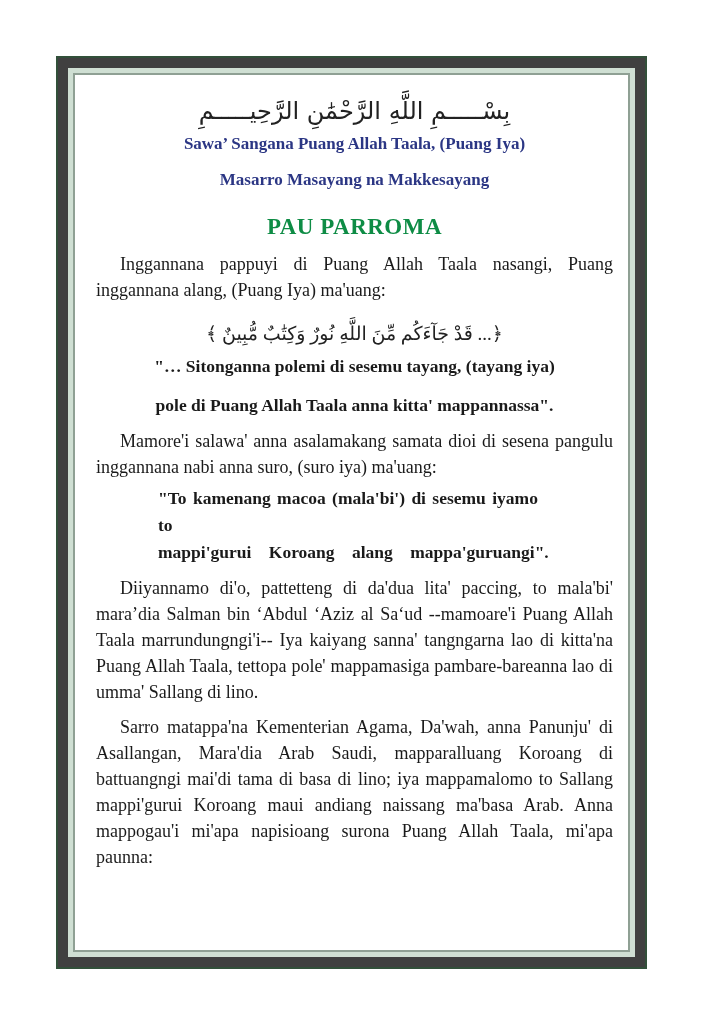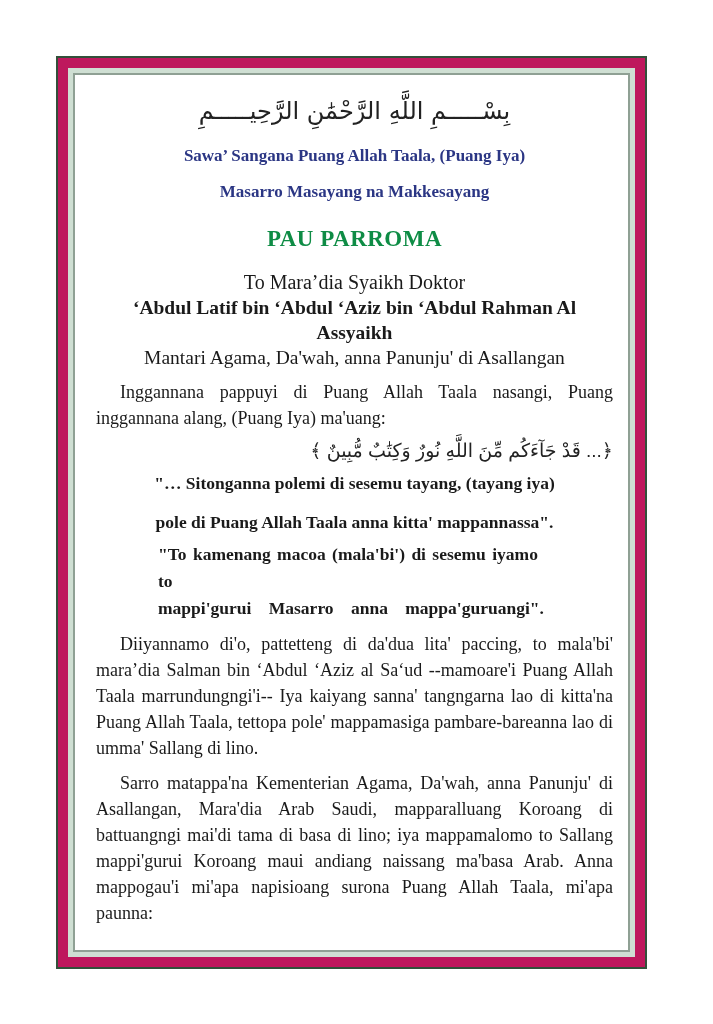--- a/index.html
+++ b/index.html
@@ -8,21 +8,21 @@
     background: #ffffff;
     overflow: hidden;
     font-family: "Liberation Serif", serif;
   }
   .page-frame {
     box-sizing: border-box;
     position: absolute;
     left: 58px; top: 58px;
     width: 587px; height: 909px;
     background: #ffffff;
-    border: 10px solid #be185d;
+    border: 10px solid #404040;
     box-shadow:
       0 0 0 2px #32503a,
       inset 0 0 0 5px #cfdfd3,
       inset 0 0 0 7px #8fa094;
   }
   .page-content {
     box-sizing: border-box;
     height: 100%;
     padding: 18px 22px 0 28px;
     overflow: hidden;
@@ -36,21 +36,20 @@
     margin-top: 4px;
     color: #222;
     direction: rtl;
   }
   .header-blue {
     text-align: center;
     font-weight: bold;
     font-size: 17px;
     line-height: 24px;
     color: #2b3684;
-    margin-top: 12px;
   }
   .page-title {
     text-align: center;
     font-weight: bold;
     font-size: 23px;
     line-height: 30px;
     letter-spacing: 0.5px;
     color: #0e8c45;
     margin-top: 20px;
   }
@@ -59,26 +58,26 @@
   .ded-2 { font-size: 19.5px; line-height: 25px; font-weight: bold; }
   .ded-3 { font-size: 19.5px; line-height: 25px; }
   .body-par {
     font-size: 18px;
     line-height: 26px;
     text-align: justify;
     text-indent: 24px;
     margin-top: 9px;
   }
   .arabic-quote {
-    text-align: right;
+    text-align: center;
     direction: rtl;
-    font-family: Liberation Sans, sans-serif;
+    font-family: Liberation Serif, serif;
     font-size: 19px;
     line-height: 30px;
-    margin-top: 5px;
+    margin-top: 16px;
     color: #222;
   }
   .arabic-quote.hadith { font-size: 20px; }
   .quote-trans {
     text-align: center;
     font-weight: bold;
     font-size: 17.5px;
     line-height: 27px;
     margin-top: 4px;
   }
@@ -101,40 +100,36 @@
 
     <div class="bismillah">بِسْـــــمِ اللَّهِ الرَّحْمَٰنِ الرَّحِيـــــمِ</div>
 
     <div>
       <div class="header-blue">Sawa’ Sangana Puang Allah Taala, (Puang Iya)</div>
       <div class="header-blue" style="margin-top:12px;">Masarro Masayang na Makkesayang</div>
     </div>
 
     <div class="page-title">PAU PARROMA</div>
 
-    <div class="dedication">
-      <div class="ded-1">To Mara’dia Syaikh Doktor</div>
-      <div class="ded-2">‘Abdul Latif bin ‘Abdul ‘Aziz bin ‘Abdul Rahman Al Assyaikh</div>
-      <div class="ded-3">Mantari Agama, Da'wah, anna Panunju' di Asallangan</div>
-    </div>
 
     <div class="body-par">Inggannana pappuyi di Puang Allah Taala nasangi, Puang inggannana alang, (Puang Iya) ma'uang:</div>
 
     <div class="arabic-quote">﴿... قَدْ جَآءَكُم مِّنَ اللَّهِ نُورٌ وَكِتَٰبٌ مُّبِينٌ ﴾</div>
 
     <div>
       <div class="quote-trans">"… Sitonganna polemi di sesemu tayang, (tayang iya)</div>
       <div class="quote-trans" style="margin-top:12px;">pole di Puang Allah Taala anna kitta' mappannassa".</div>
     </div>
 
+    <div class="body-par">Mamore'i salawa' anna asalamakang samata dioi di sesena pangulu inggannana nabi anna suro, (suro iya) ma'uang:</div>
 
 
     <div class="quote-trans-block">
       <div class="ws-normal">"To kamenang macoa (mala'bi') di sesemu iyamo to</div>
-      <div class="ws-wide">mappi'gurui Masarro anna mappa'guruangi".</div>
+      <div class="ws-wide">mappi'gurui Koroang alang mappa'guruangi".</div>
     </div>
 
     <div class="body-par">Diiyannamo di'o, pattetteng di da'dua lita' paccing, to mala'bi' mara’dia Salman bin ‘Abdul ‘Aziz al Sa‘ud --mamoare'i Puang Allah Taala marrundungngi'i-- Iya kaiyang sanna' tangngarna lao di kitta'na Puang Allah Taala, tettopa pole' mappamasiga pambare-bareanna lao di umma' Sallang di lino.</div>
 
     <div class="body-par">Sarro matappa'na Kementerian Agama, Da'wah, anna Panunju' di Asallangan, Mara'dia Arab Saudi, mapparalluang Koroang di battuangngi mai'di tama di basa di lino; iya mappamalomo to Sallang mappi'gurui Koroang maui andiang naissang ma'basa Arab. Anna mappogau'i mi'apa napisioang surona Puang Allah Taala, mi'apa paunna:</div>
 
   </div>
 </div>
 
 </body></html>

